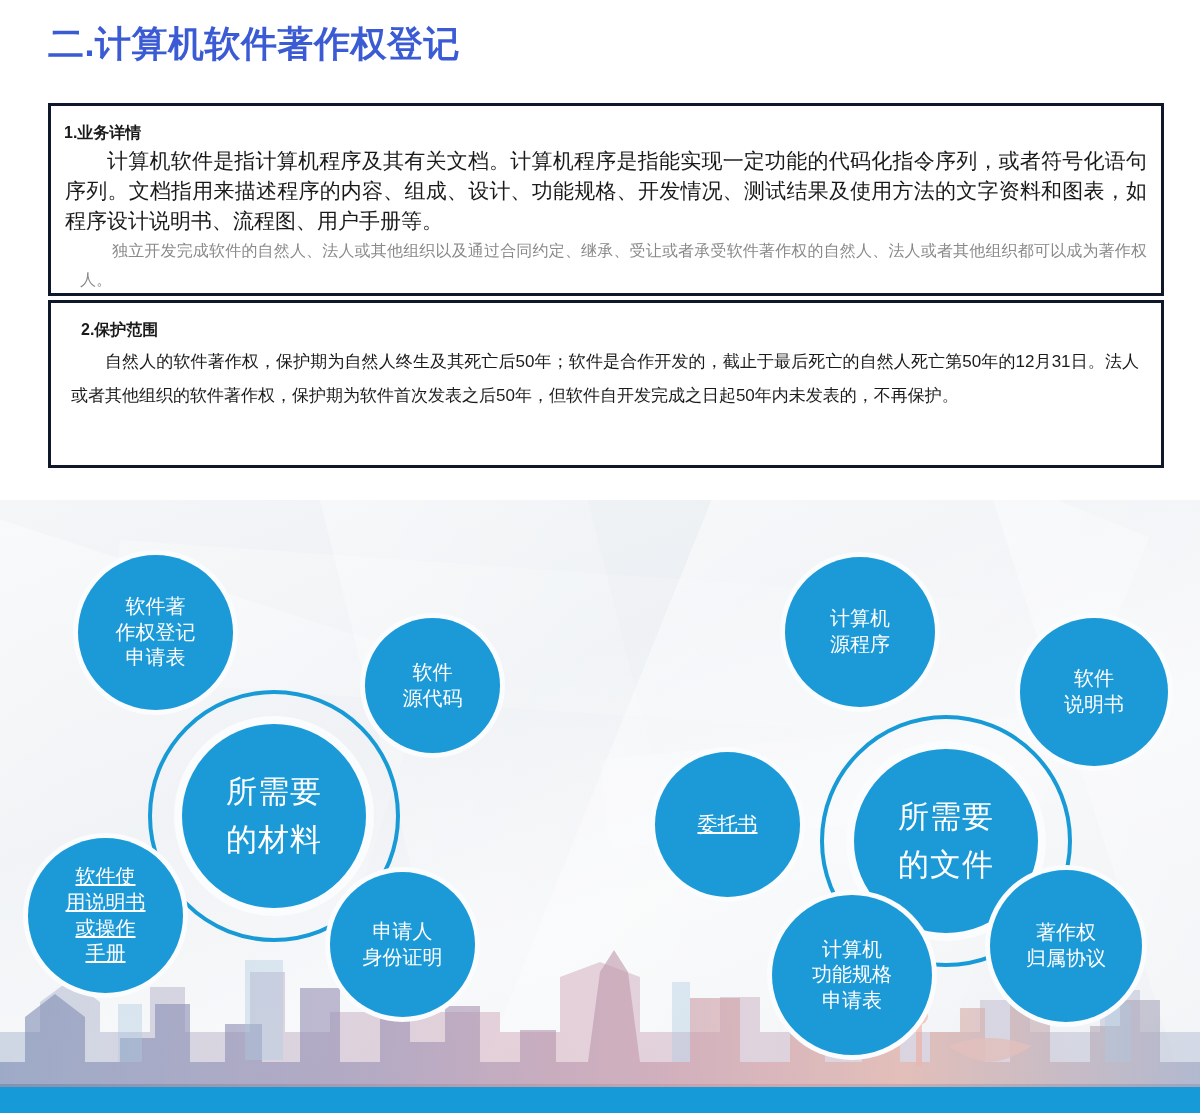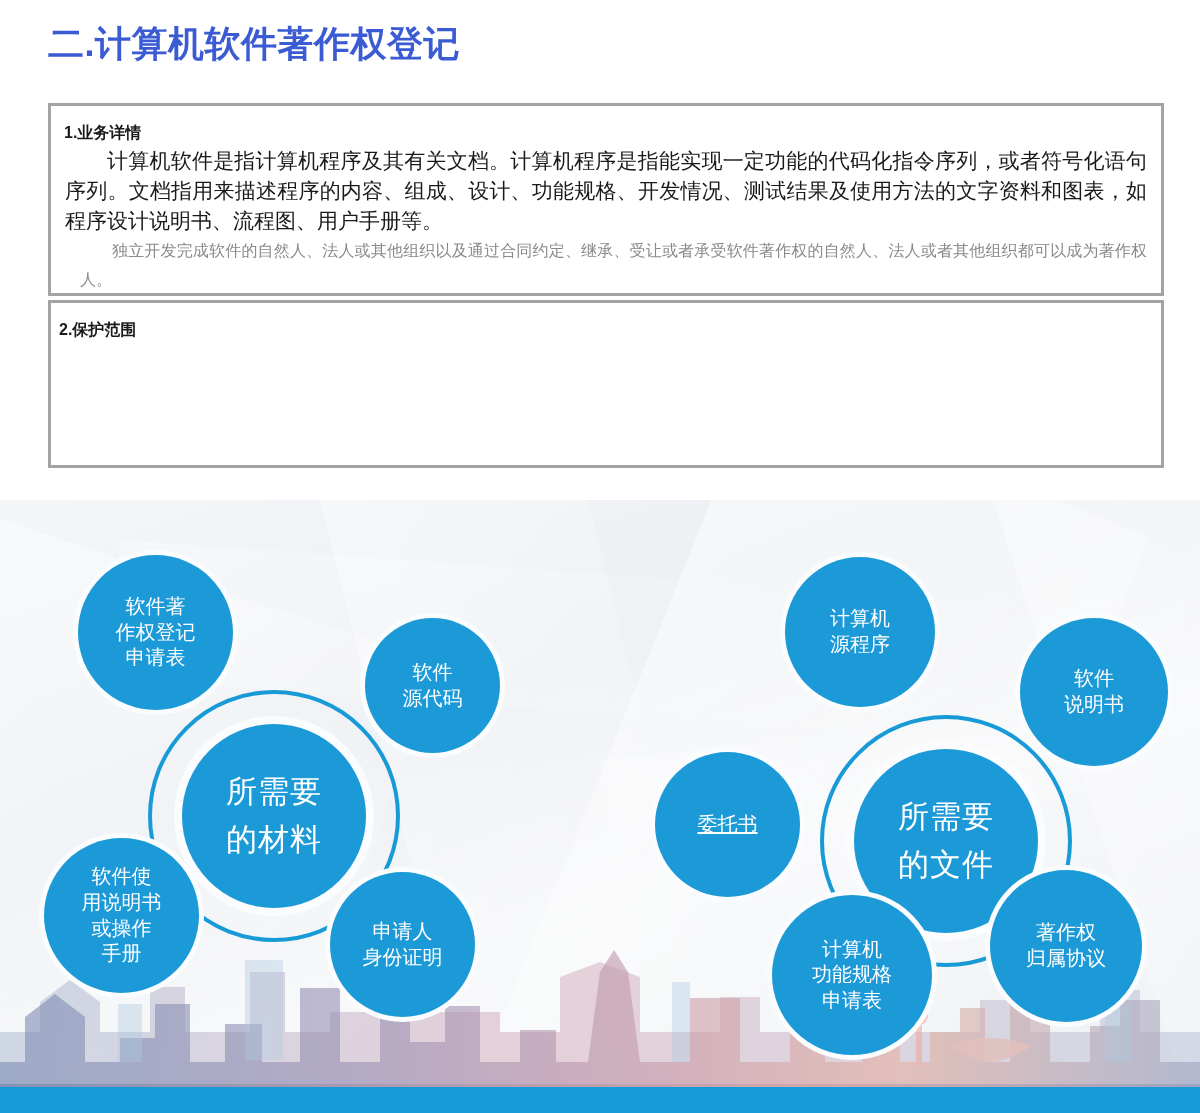--- a/index.html
+++ b/index.html
@@ -21,34 +21,34 @@
     letter-spacing: 0.5px;
     line-height: 44px;
     white-space: nowrap;
   }
 
   
   .info-box {
     position: absolute;
     left: 48px;
     width: 1116px;
-    border: 3px solid #a3a3a3;
+    border: 3px solid #0f172a;
     background: #ffffff;
   }
   #box-one { top: 103px; height: 193px; }
   #box-two { top: 300px; height: 168px; }
 
   .box-heading {
     font-size: 16px;
     font-weight: 700;
     color: #1a1a1a;
     line-height: 26px;
   }
   #box-one .box-heading { margin: 14px 0 0 13px; }
-  #box-two .box-heading { margin: 14px 0 0 8px; }
+  #box-two .box-heading { margin: 14px 0 0 30px; }
 
   .para {
     font-size: 21px;
     color: #1a1a1a;
     line-height: 30px;
     text-indent: 2em;
     margin: 0 14px 0 14px;
     text-align: justify;
   }
   .para.gray { color: #8a8a8a; font-size: 16px; line-height: 29px; margin-left: 29px; }
@@ -128,20 +128,21 @@
   <div class="page-title">二.计算机软件著作权登记</div>
 
   <div class="info-box" id="box-one">
     <div class="box-heading">1.业务详情</div>
     <div class="para">计算机软件是指计算机程序及其有关文档。计算机程序是指能实现一定功能的代码化指令序列，或者符号化语句序列。文档指用来描述程序的内容、组成、设计、功能规格、开发情况、测试结果及使用方法的文字资料和图表，如程序设计说明书、流程图、用户手册等。</div>
     <div class="para gray">独立开发完成软件的自然人、法人或其他组织以及通过合同约定、继承、受让或者承受软件著作权的自然人、法人或者其他组织都可以成为著作权人。</div>
   </div>
 
   <div class="info-box" id="box-two">
     <div class="box-heading">2.保护范围</div>
+    <div class="para">自然人的软件著作权，保护期为自然人终生及其死亡后50年；软件是合作开发的，截止于最后死亡的自然人死亡第50年的12月31日。法人或者其他组织的软件著作权，保护期为软件首次发表之后50年，但软件自开发完成之日起50年内未发表的，不再保护。</div>
   </div>
 
   <div class="graphic">
     <div class="facets">
       <i class="fa1"></i>
         <i class="fa2"></i>
         <i class="fa3"></i>
       <i class="fa4"></i>
         <i class="fa5"></i>
         <i class="fa6"></i>
@@ -206,21 +207,21 @@
         </span>
       </div>
 
       <div class="bubble sat" style="left:365px; top:118px; width:135px; height:135px;">
         <span class="txt">
           <span>软件</span><br>
           <span>源代码</span>
         </span>
       </div>
 
-      <div class="bubble sat" style="left:44px; top:338px; width:155px; height:155px;">
+      <div class="bubble sat" style="left:28px; top:338px; width:155px; height:155px;text-decoration:underline;">
         <span class="txt">
           <span>软件使</span><br>
           <span>用说明书</span><br>
           <span>或操作</span><br>
           <span>手册</span>
         </span>
       </div>
 
       <div class="bubble sat" style="left:330px; top:372px; width:145px; height:145px;justify-content:center;">
         <span class="txt">

